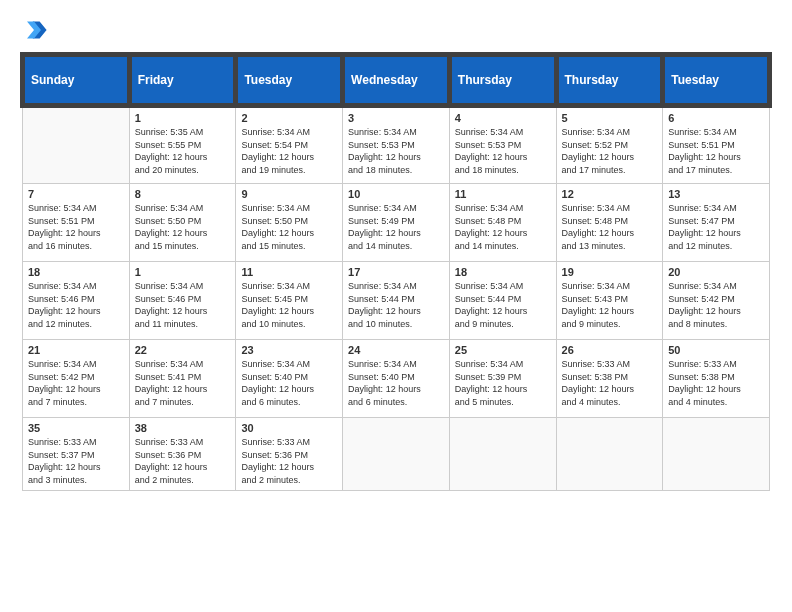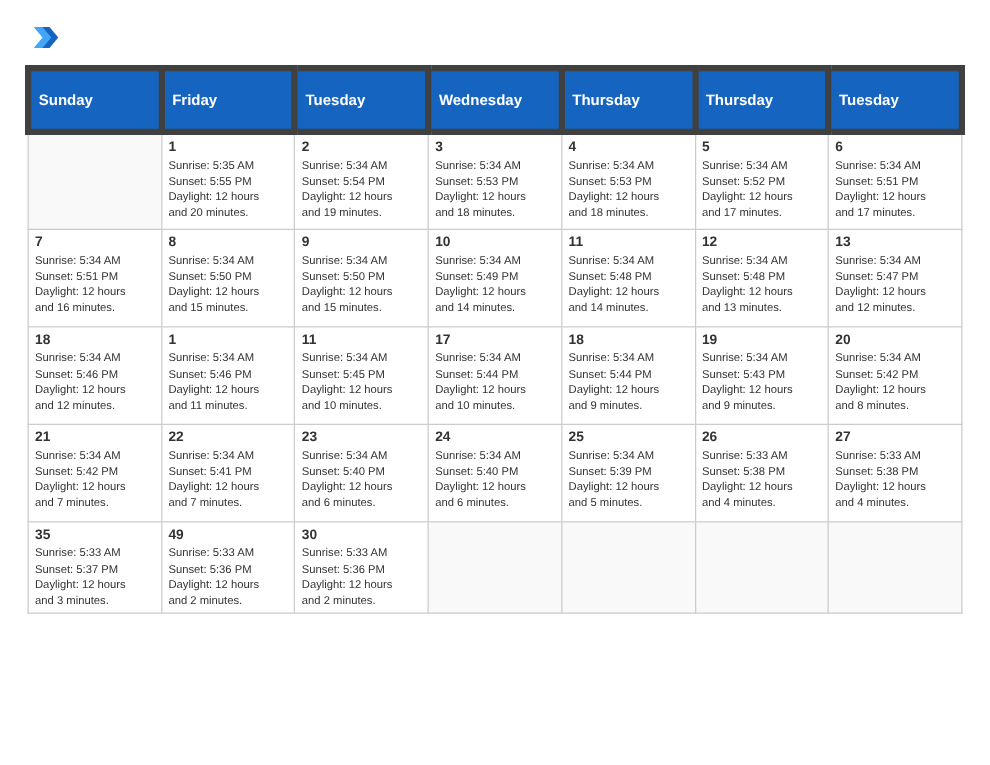--- a/index.html
+++ b/index.html
@@ -314,37 +314,37 @@
 and 5 minutes.</div>
           </td>
           <td>
             <span class="day-num">26</span>
             <div class="cell-text" style="white-space: pre-line;">Sunrise: 5:33 AM
 Sunset: 5:38 PM
 Daylight: 12 hours
 and 4 minutes.</div>
           </td>
           <td>
-            <span class="day-num">27</span>
+            <span class="day-num">50</span>
             <div class="cell-text" style="white-space: pre-line;">Sunrise: 5:33 AM
 Sunset: 5:38 PM
 Daylight: 12 hours
 and 4 minutes.</div>
           </td>
         </tr>
         <tr class="last-row">
           <td>
             <span class="day-num">35</span>
             <div class="cell-text" style="white-space: pre-line;">Sunrise: 5:33 AM
 Sunset: 5:37 PM
 Daylight: 12 hours
 and 3 minutes.</div>
           </td>
           <td>
-            <span class="day-num">49</span>
+            <span class="day-num">38</span>
             <div class="cell-text" style="white-space: pre-line;">Sunrise: 5:33 AM
 Sunset: 5:36 PM
 Daylight: 12 hours
 and 2 minutes.</div>
           </td>
           <td>
             <span class="day-num">30</span>
             <div class="cell-text" style="white-space: pre-line;">Sunrise: 5:33 AM
 Sunset: 5:36 PM
 Daylight: 12 hours

